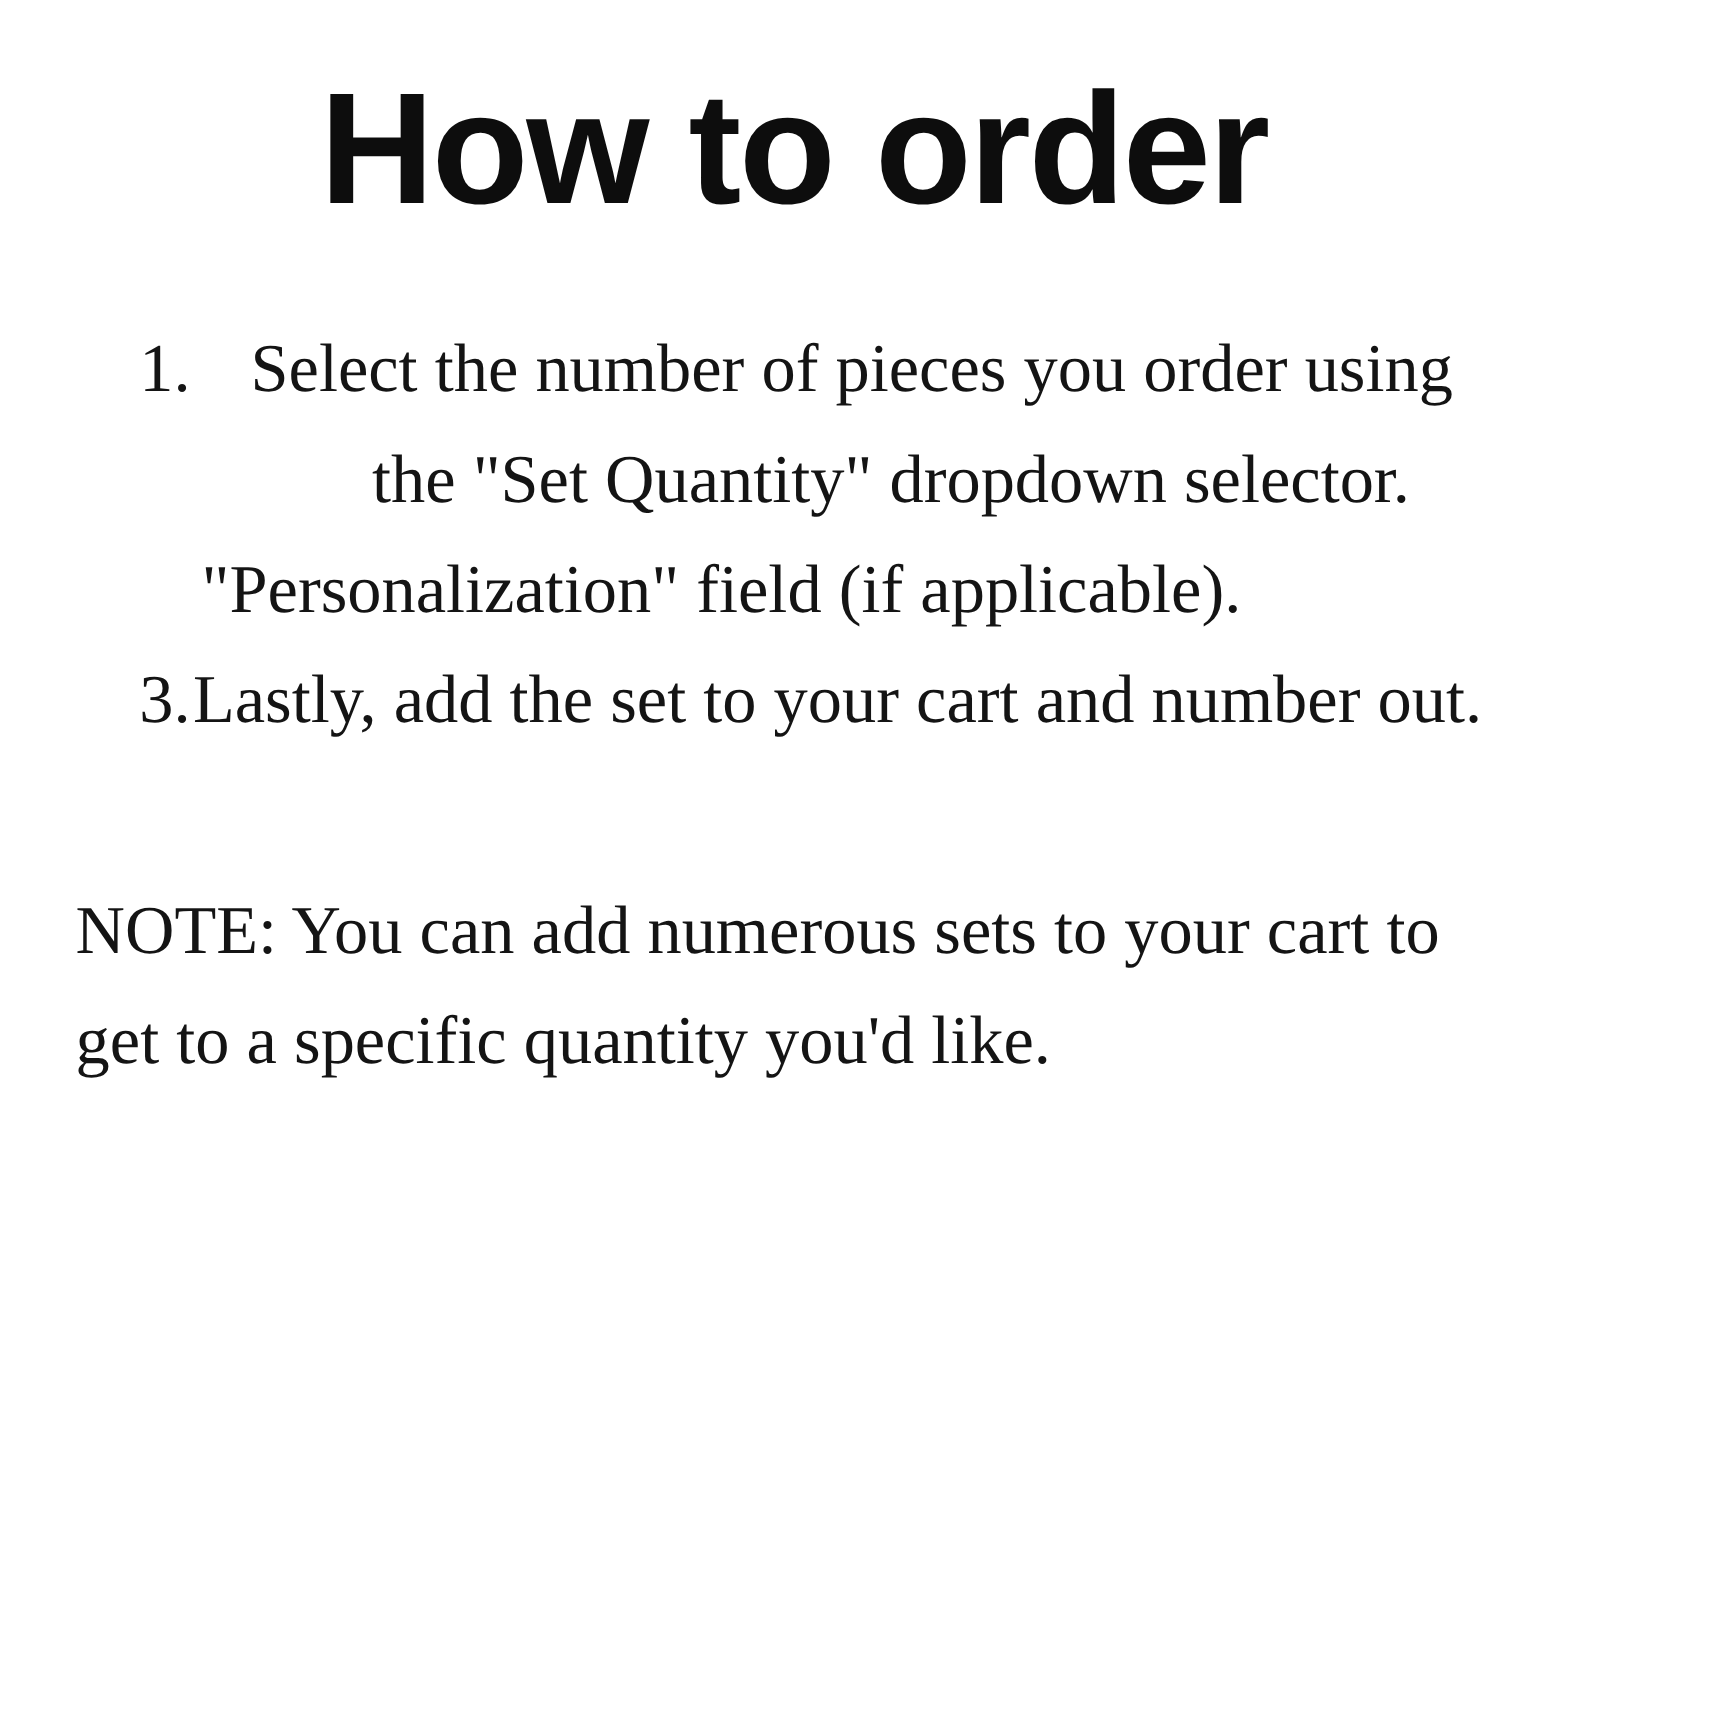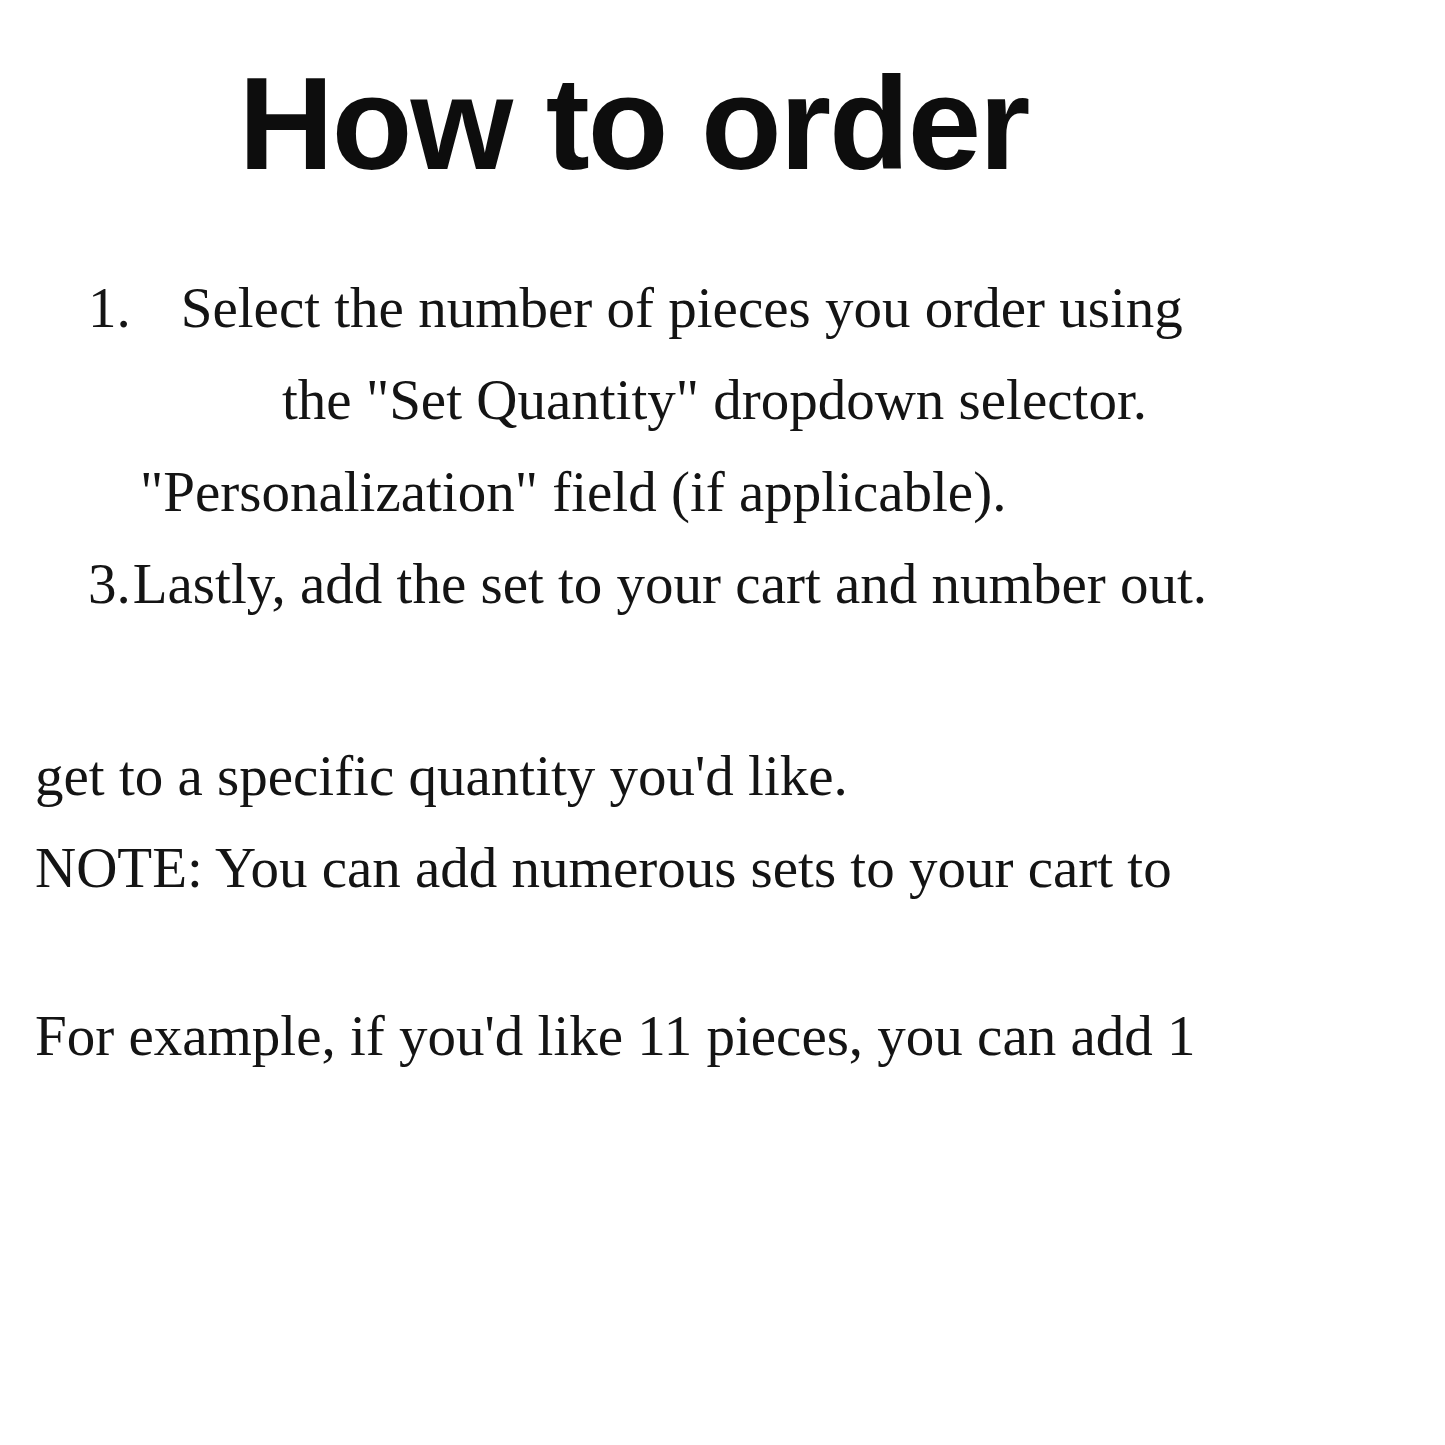--- a/index.html
+++ b/index.html
@@ -7,20 +7,21 @@
     padding: 0;
   }
   .page {
     position: relative;
     width: 1267px;
     height: 1445px;
     background: #ffffff;
     color: #141414;
     overflow: hidden;
     font-family: "Liberation Serif", serif;
+    margin-left: 28px;
   }
   .title {
     margin: 58px 0 0 0;
     text-align: center;
     font-family: "Liberation Sans", sans-serif;
     font-weight: 700;
     font-size: 132px;
     line-height: 1;
     letter-spacing: -2px;
     color: #0d0d0d;
@@ -64,21 +65,20 @@
     <div class="line indent-b"><span>the "Set Quantity" dropdown selector.</span></div>
 
 
     <div class="line indent-d"><span>"Personalization" field (if applicable).</span></div>
 
     <div class="line"><span class="num after-none">3.</span><span>Lastly, </span><span class="bold">add the set to your cart</span><span> and number out.</span></div>
 
   </div>
 
   <div class="para note-block">
+    <div class="note-line"><span class="bold">NOTE:</span><span> You can add numerous sets to your cart to</span></div>
     <div class="note-line"><span>get to a specific quantity you'd like.</span></div>
-    <div class="note-line"><span class="bold">NOTE:</span><span> You can add numerous sets to your cart to</span></div>
   </div>
 
   <div class="para example-block">
-    <div><span>For example, if you'd like 11 pieces, you can add 1</span></div>
   </div>
 
 </div>
 
 </body></html>

